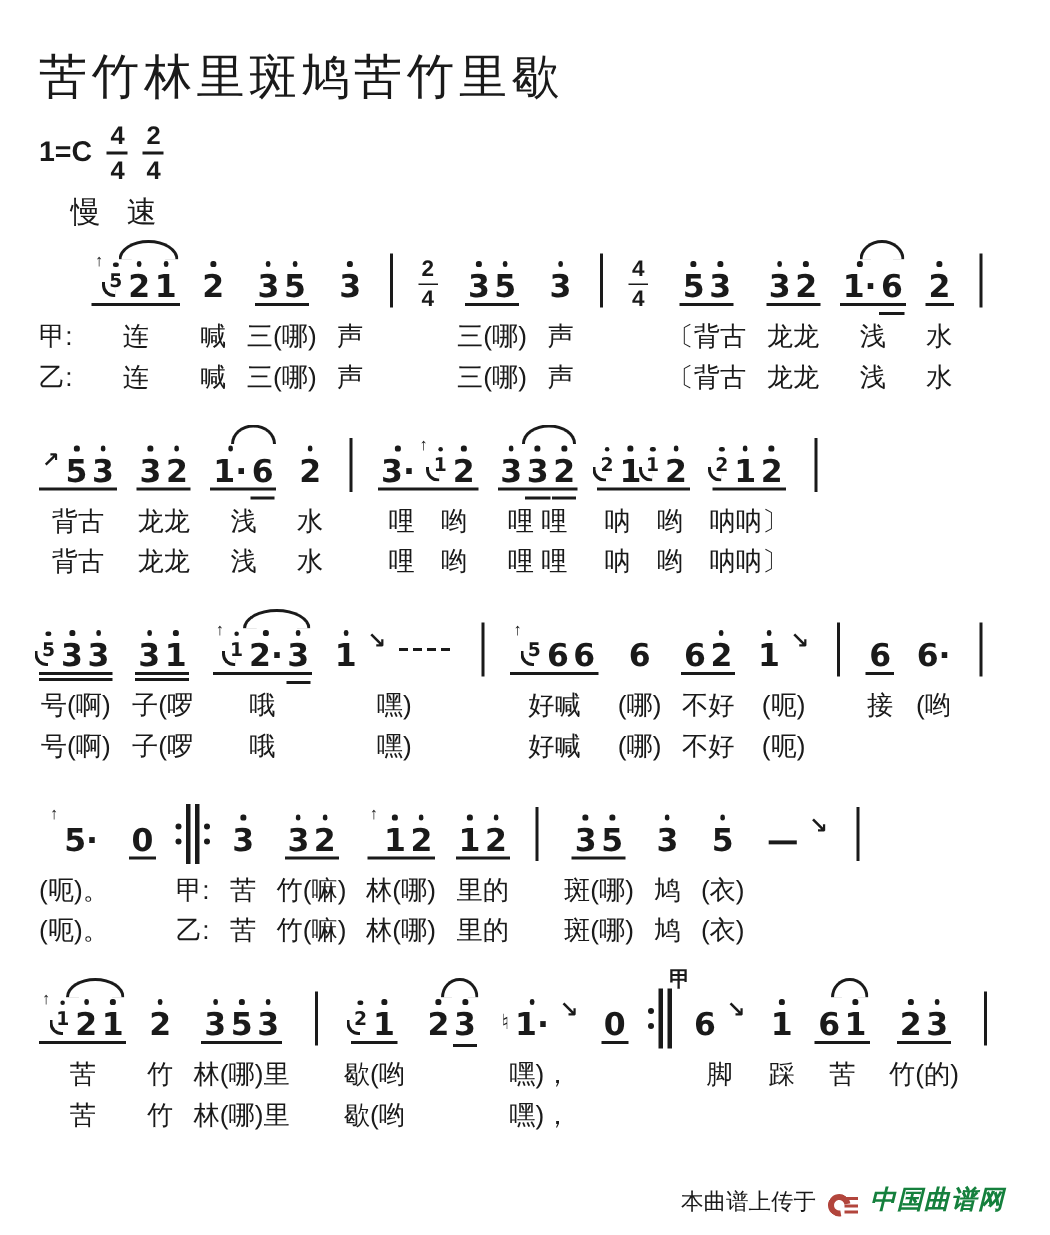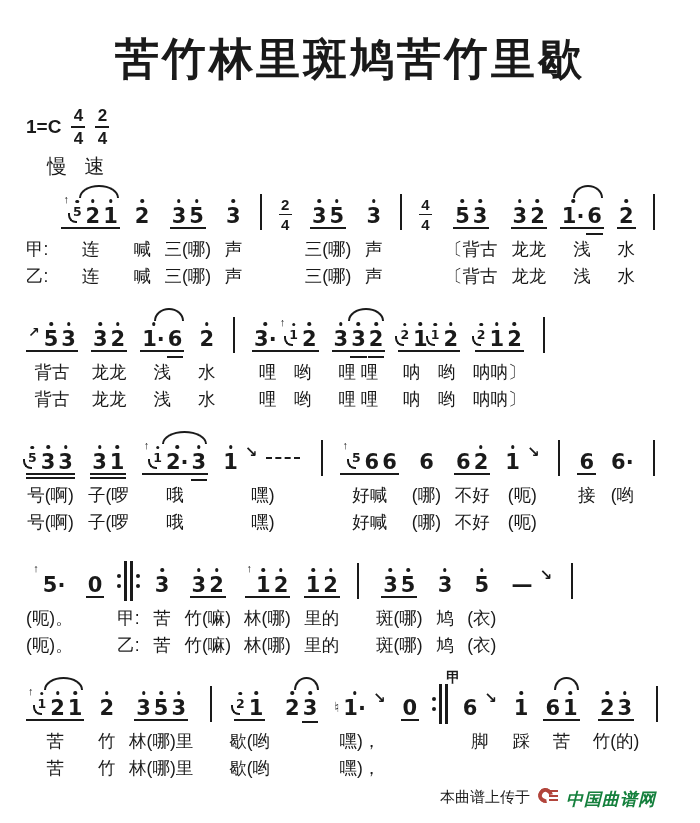--- a/index.html
+++ b/index.html
@@ -5,24 +5,24 @@
   html,body{margin:0;padding:0;background:#ffffff;}
   body{
     width:700px;height:823px;overflow:hidden;
     font-family:"Liberation Sans","DejaVu Sans",sans-serif;
     color:#1a1a1a;position:relative;
   }
   .page{padding:18px 26px 0 26px;}
 
   
   .title{
-    text-align:center;font-size:44px;font-weight:bold;letter-spacing:3px;
+    font-size:32px;font-weight:normal;letter-spacing:3px;
     margin-top:12px;font-family:"Liberation Serif","DejaVu Serif",serif;
   }
-  .meta-row{display:flex;align-items:flex-start;margin-top:18px;}
+  .meta-row{display:flex;align-items:flex-start;margin-top:8px;}
   .key-block{display:flex;align-items:center;gap:10px;width:200px;}
   .keysig{font-size:19px;font-weight:bold;}
   .frac{display:inline-flex;flex-direction:column;align-items:center;font-size:17px;font-weight:bold;line-height:1;}
   .frac .fline{width:14px;height:2px;background:#1a1a1a;margin:2px 0;}
   .subtitle{flex:1;text-align:center;font-size:20px;letter-spacing:2px;transform:translateX(-30px);}
   .composer{width:110px;text-align:right;font-size:17px;}
   .tempo{font-size:20px;letter-spacing:6px;margin:6px 0 2px 21px;}
 
   
   .score{margin-top:4px;}
@@ -63,21 +63,21 @@
   .rdots{display:flex;flex-direction:column;gap:6px;}
   .rdot{width:4px;height:4px;border-radius:50%;background:#1a1a1a;}
   .rbars{display:flex;gap:2.5px;}
   .rbar{width:3px;height:40px;background:#1a1a1a;}
   .replabel{position:absolute;top:-15px;left:14px;font-size:14px;font-weight:bold;}
 
   .lyric{font-size:17.5px;line-height:1;height:27px;display:flex;align-items:center;white-space:nowrap;}
   .lyric.lab{font-weight:normal;}
 
   
-  .footer{position:absolute;right:44px;bottom:12px;display:flex;align-items:flex-start;gap:8px;}
+  .footer{position:absolute;right:30px;bottom:12px;display:flex;align-items:flex-end;gap:8px;}
   .footer .uploaded{font-size:15px;color:#1a1a1a;}
   .logo{display:flex;align-items:center;gap:2px;}
   .logo-c{width:15px;height:15px;border-radius:50%;border:4.5px solid #b2453c;border-right-color:transparent;box-sizing:border-box;transform:rotate(35deg);}
   .logo-lines{display:flex;flex-direction:column;gap:2.5px;margin-left:-6px;}
   .logo-line{width:9px;height:2px;background:#b2453c;}
   .sitename{font-size:17px;font-weight:bold;color:#15803d;font-style:italic;letter-spacing:1px;}
 </style>
 </head>
 <body>
 

